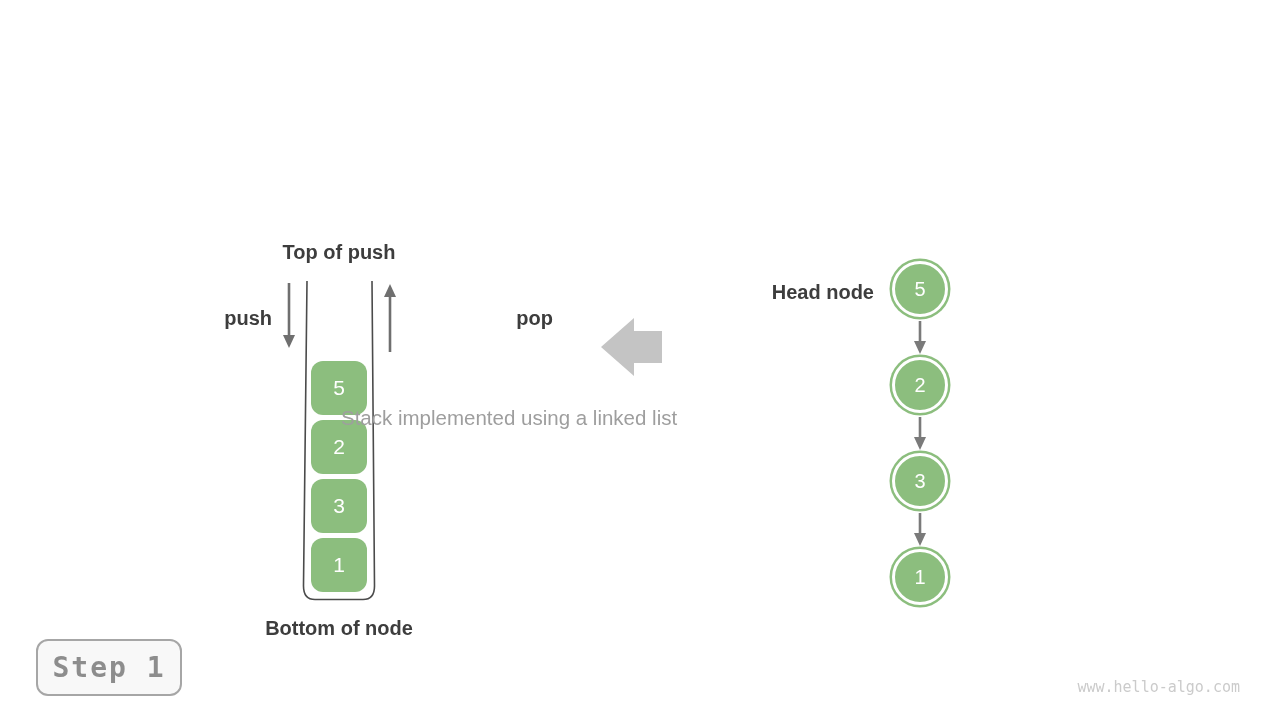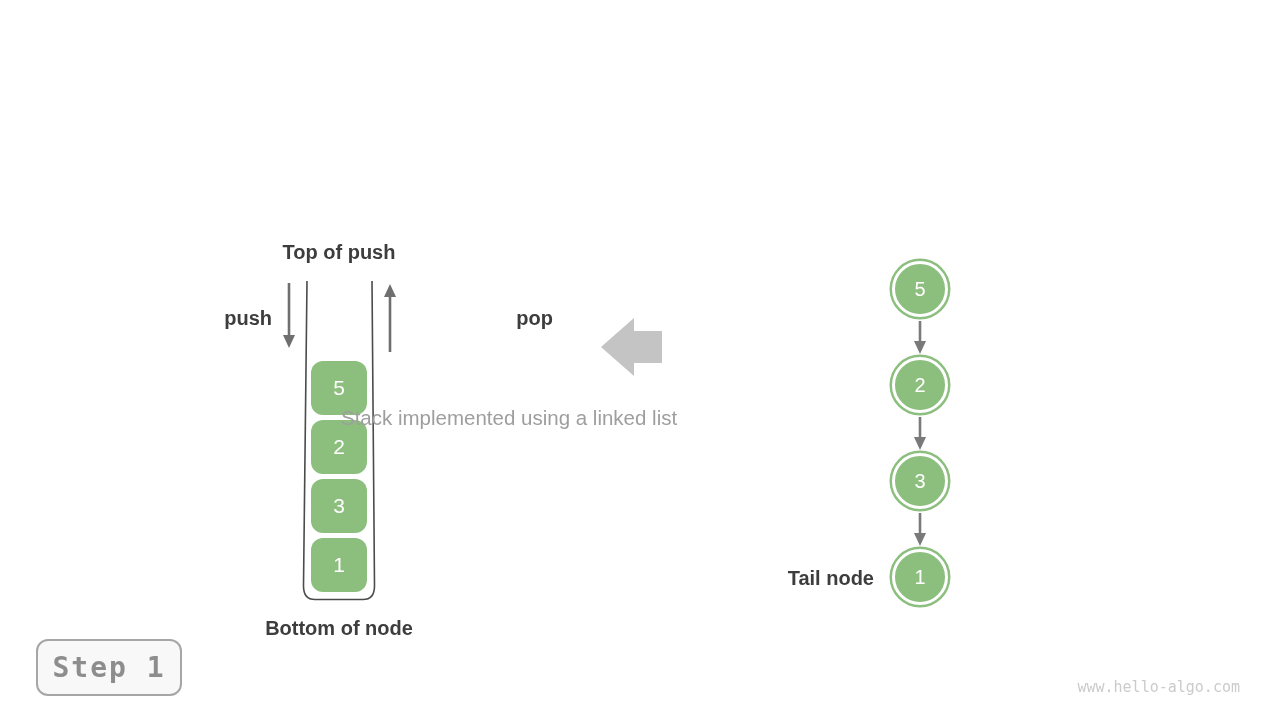--- a/index.html
+++ b/index.html
@@ -110,21 +110,21 @@
   <div class="abs lbl" style="left:413px;top:307px;width:140px;text-align:right;">pop</div>
   <div class="abs lbl" style="left:189px;top:617px;width:300px;text-align:center;">Bottom of node</div>
 
   <div class="stack-item" style="top:361px;">5</div>
   <div class="stack-item" style="top:420px;">2</div>
   <div class="stack-item" style="top:479px;">3</div>
   <div class="stack-item" style="top:538px;">1</div>
 
   <div class="abs caption" style="left:341px;top:406px;width:600px;">Stack implemented using a linked list</div>
 
-  <div class="abs lbl" style="left:674px;top:567px;width:200px;text-align:right;">Tail node</div>
+  <div class="abs lbl" style="left:674px;top:281px;width:200px;text-align:right;">Head node</div>
 
   <div class="ll-node" style="top:261px;">5</div>
   <div class="ll-node" style="top:357px;">2</div>
   <div class="ll-node" style="top:453px;">3</div>
   <div class="ll-node" style="top:549px;">1</div>
 
   <div class="step-badge">Step 1</div>
 
   <div class="watermark">www.hello-algo.com</div>
 

